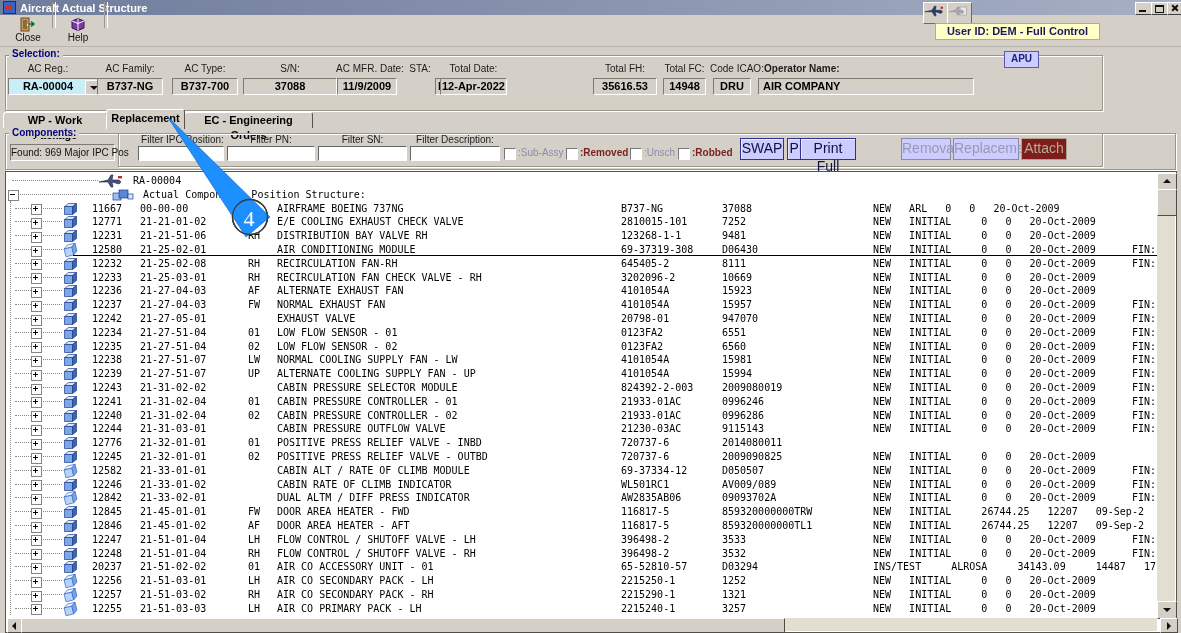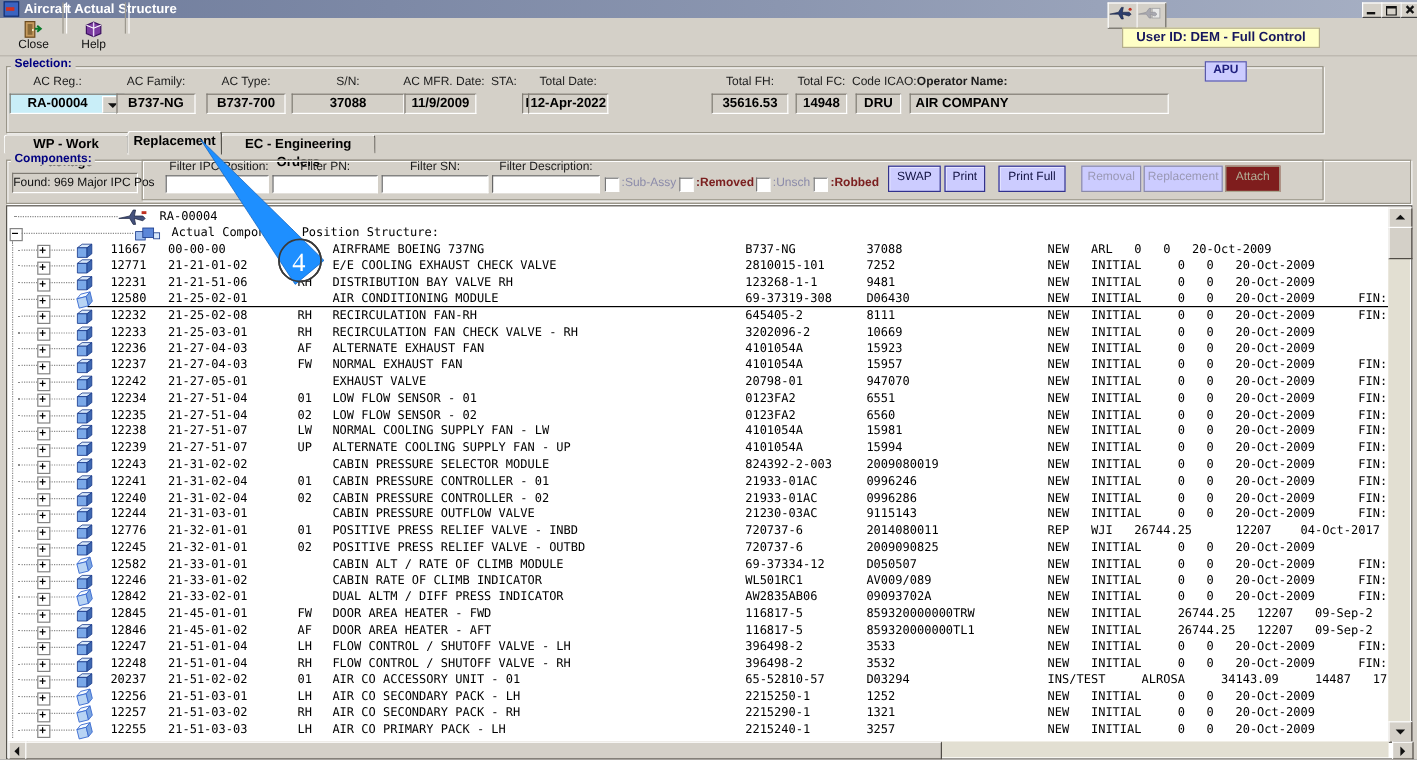--- a/index.html
+++ b/index.html
@@ -52,21 +52,21 @@
   
   .flt-label{position:absolute;top:134px;font-size:10px;color:#1c1c1c;text-align:center;white-space:nowrap;}
   .flt-input{position:absolute;top:146px;height:13px;background:#fff;
     border-top:1px solid #666;border-left:1px solid #666;border-bottom:1px solid #fff;border-right:1px solid #fff;}
   .chk{position:absolute;top:148px;width:10px;height:10px;background:#fff;
     border-top:1px solid #777;border-left:1px solid #777;border-bottom:1px solid #fff;border-right:1px solid #fff;}
   .chklab{position:absolute;top:147px;font-size:10px;white-space:nowrap;}
   .chk-muted{color:#8c8caa;}
   .chk-strong{color:#7b2020;font-weight:bold;}
   .pbtn{position:absolute;top:138px;height:20px;background:#ccccff;border:1px solid #32328c;
-    font-size:10px;color:#101040;text-align:center;line-height:18px;box-shadow:inset 1px 1px 0 #e8e8ff;}
+    font-size:14px;color:#101040;text-align:center;line-height:18px;box-shadow:inset 1px 1px 0 #e8e8ff;}
   .pbtn.disabled{border:1px solid #8a8aa8;color:#9a98b4;box-shadow:none;}
   .pbtn.attach{background:#7f1d1d;border:1px solid #aaa690;color:#b2ae96;}
   .foundbox{left:10px;top:144px;width:103px;height:15px;background:#d4d0c8;font-size:10px;color:#111;
     border-top:1px solid #7f7b73;border-left:1px solid #7f7b73;border-bottom:1px solid #fff;border-right:1px solid #fff;
     line-height:15px;text-align:center;white-space:nowrap;}
   
   .tree-panel{left:5px;top:171px;width:1170px;height:460px;background:#fff;border:1px solid #57544e;}
   .tree-content{left:7px;top:173px;width:1150px;height:444px;background:#fff;overflow:hidden;}
   .trow{position:absolute;left:0;width:1150px;height:13.8px;line-height:13.8px;
     font-family:"DejaVu Sans Mono",monospace;font-size:10px;color:#000;white-space:nowrap;}
@@ -206,21 +206,21 @@
   <span class="chklab chk-muted" style="left:518px;">:Sub-Assy</span>
   <span class="chk" style="left:566px;"></span>
   <span class="chklab chk-strong" style="left:580px;">:Removed</span>
   <span class="chk" style="left:630px;"></span>
   <span class="chklab chk-muted" style="left:644px;">:Unsch</span>
   <span class="chk" style="left:678px;"></span>
   <span class="chklab chk-strong" style="left:692px;">:Robbed</span>
 
   <div class="pbtn" style="left:740px;width:42px;">SWAP</div>
   <div class="pbtn" style="left:787px;width:32px;">Print</div>
-  <div class="pbtn" style="left:832px;width:54px;">Print Full</div>
+  <div class="pbtn" style="left:800px;width:54px;">Print Full</div>
   <div class="pbtn disabled" style="left:901px;width:48px;">Removal</div>
   <div class="pbtn disabled" style="left:953px;width:64px;">Replacement</div>
   <div class="pbtn disabled attach" style="left:1021px;width:44px;">Attach</div>
 
   <div class="abs tree-panel"></div>
   <div class="abs tree-content">
     <div class="vline"></div>
 
     <div class="trow" style="top:1px;">
       <span class="stub" style="left:5px;width:86px;"></span>
@@ -540,21 +540,20 @@
       <polygon class="f-top" points="1.5,4.5 5.5,1.5 13.5,1.5 9.5,4.5"></polygon>
       <polygon class="f-front" points="1.5,4.5 9.5,4.5 9.5,12.5 1.5,12.5"></polygon>
       <polygon class="f-side" points="9.5,4.5 13.5,1.5 13.5,9.5 9.5,12.5"></polygon>
     </svg>
     <span class="tf f-id">12776</span>
     <span class="tf f-ipc">21-32-01-01</span>
     <span class="tf f-pos">01</span>
     <span class="tf f-desc">POSITIVE PRESS RELIEF VALVE - INBD</span>
     <span class="tf f-pn">720737-6</span>
     <span class="tf f-sn">2014080011</span>
-    <span class="tf f-tail">REP   WJI   26744.25      12207    04-Oct-2017</span>
   </div>
         <div class="trow" style="top: 277px;">
     <span class="stub s1"></span>
     <span class="expbox plus"></span>
     <span class="stub s2"></span>
     <svg class="cube" width="15" height="14" viewBox="0 0 15 14">
       <polygon class="f-top" points="1.5,4.5 5.5,1.5 13.5,1.5 9.5,4.5"></polygon>
       <polygon class="f-front" points="1.5,4.5 9.5,4.5 9.5,12.5 1.5,12.5"></polygon>
       <polygon class="f-side" points="9.5,4.5 13.5,1.5 13.5,9.5 9.5,12.5"></polygon>
     </svg>

